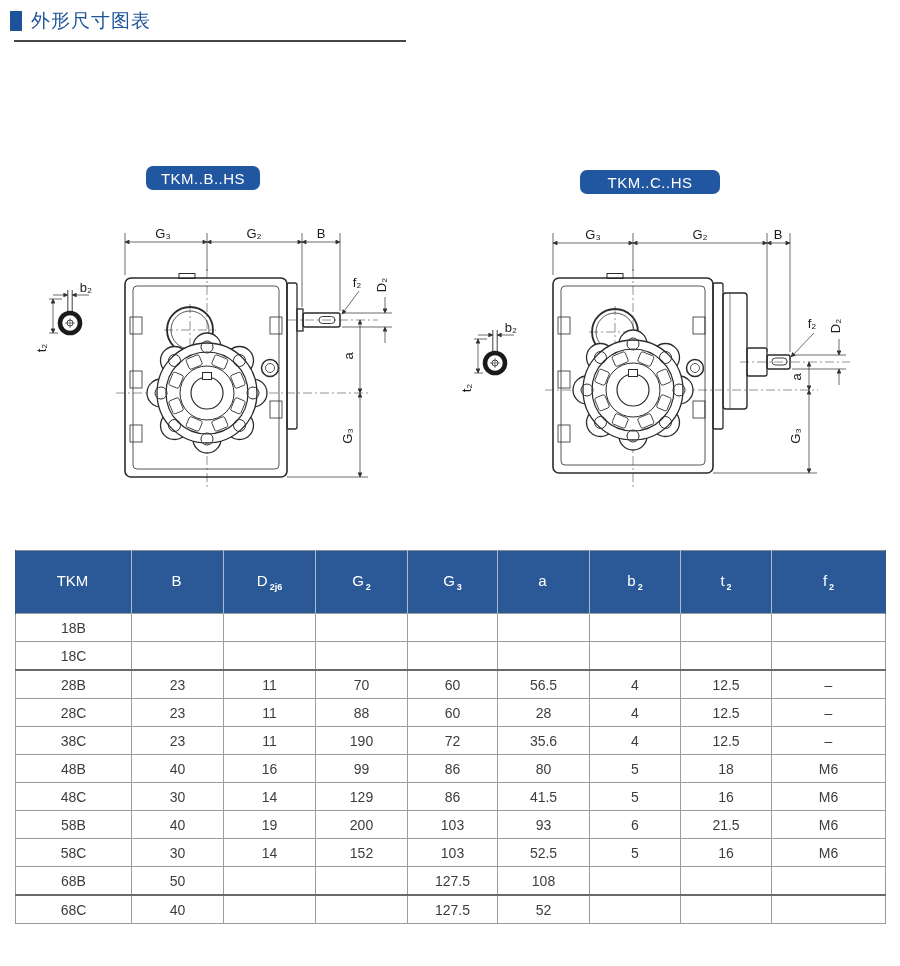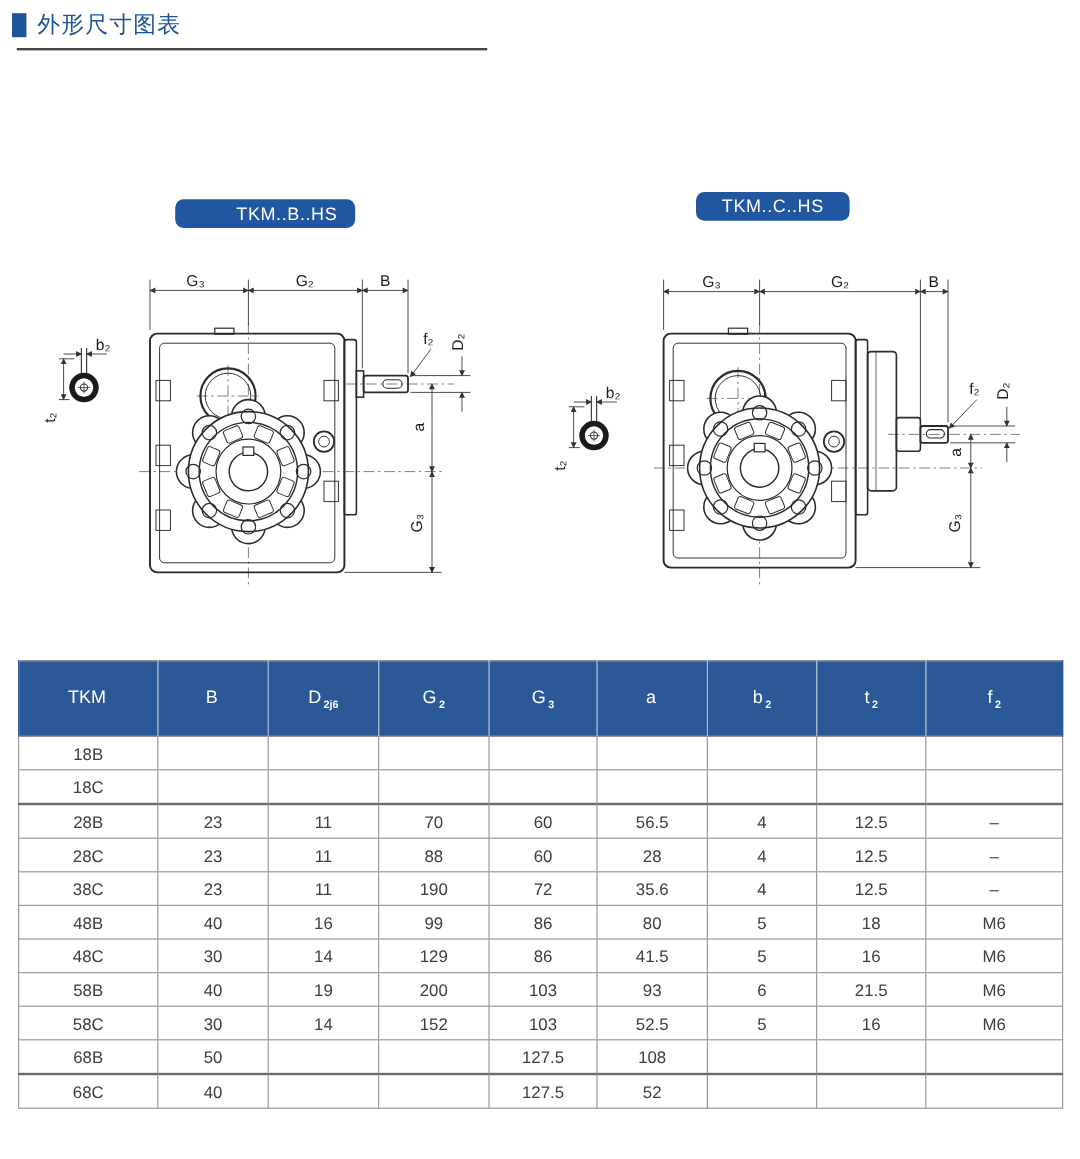--- a/index.html
+++ b/index.html
@@ -8,22 +8,22 @@
 
   
   .sec-title{position:absolute;left:10px;top:8px;display:flex;align-items:center;}
   .sec-bullet{width:12px;height:20px;background:#1d5398;margin-right:9px;}
   .sec-text{font-size:19px;color:#1d5398;font-weight:500;letter-spacing:1px;}
   .sec-rule{position:absolute;left:14px;top:40px;width:392px;border-top:2px solid #454545;}
 
   
   .badge{position:absolute;height:24px;border-radius:7px;background:#2156a0;color:#fff;
          font-size:15px;display:flex;align-items:center;justify-content:center;letter-spacing:.5px;}
-  #badge-b{left:146px;top:166px;width:114px;padding-left:36px;}
-  #badge-c{left:580px;top:160px;width:128px;}
+  #badge-b{left:146px;top:166px;width:114px;}
+  #badge-c{left:580px;top:170px;width:140px;}
 
   
   .diag{position:absolute;top:225px;}
   #diag-b{left:30px;width:410px;height:290px;}
   #diag-c{left:450px;width:450px;height:290px;}
   .diag .labels text{font-family:"Liberation Sans","DejaVu Sans",sans-serif;font-size:13px;
                      fill:#1c1c1c;stroke:none;}
   .diag .lines{stroke:#2b2b2b;fill:none;}
   .diag .thin{stroke-width:.7;}
   .diag .cl{stroke:#7a7a7a;stroke-width:.8;stroke-dasharray:9 3 2 3;fill:none;}

